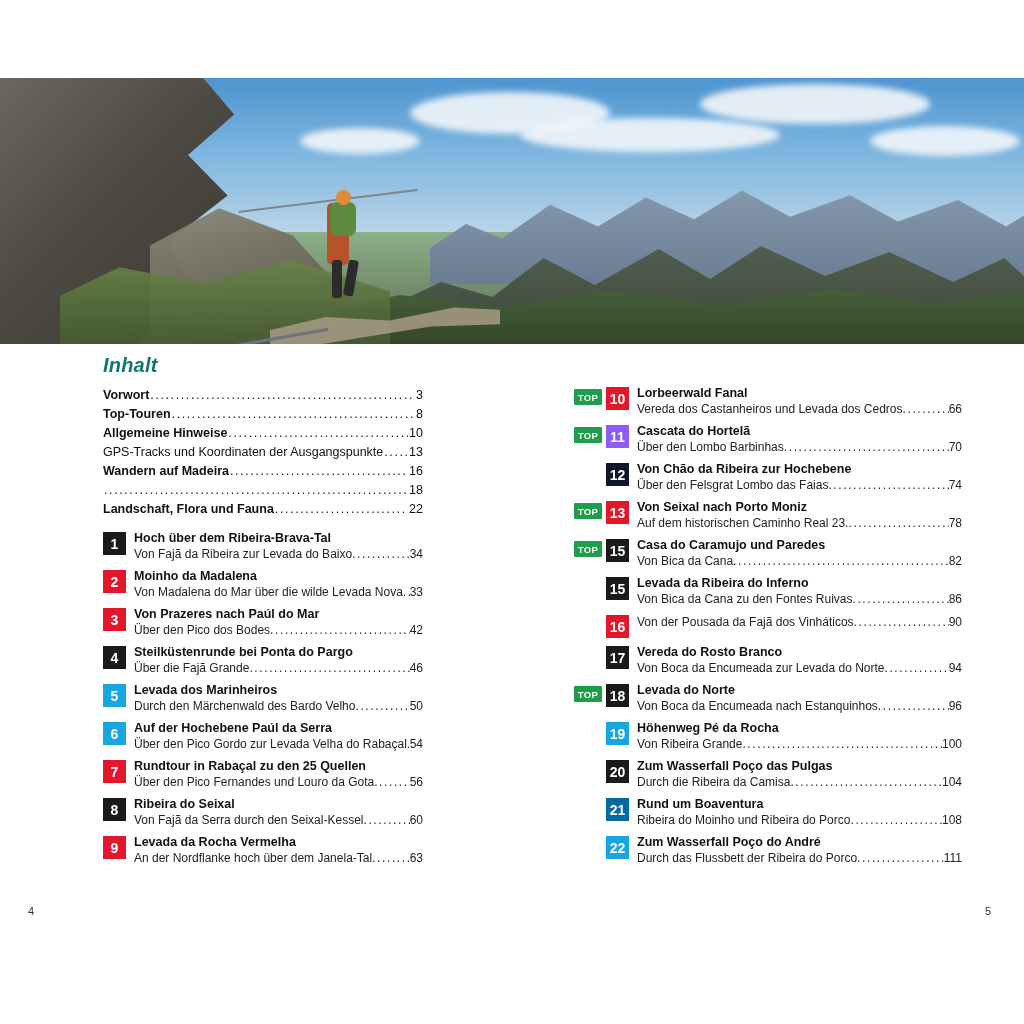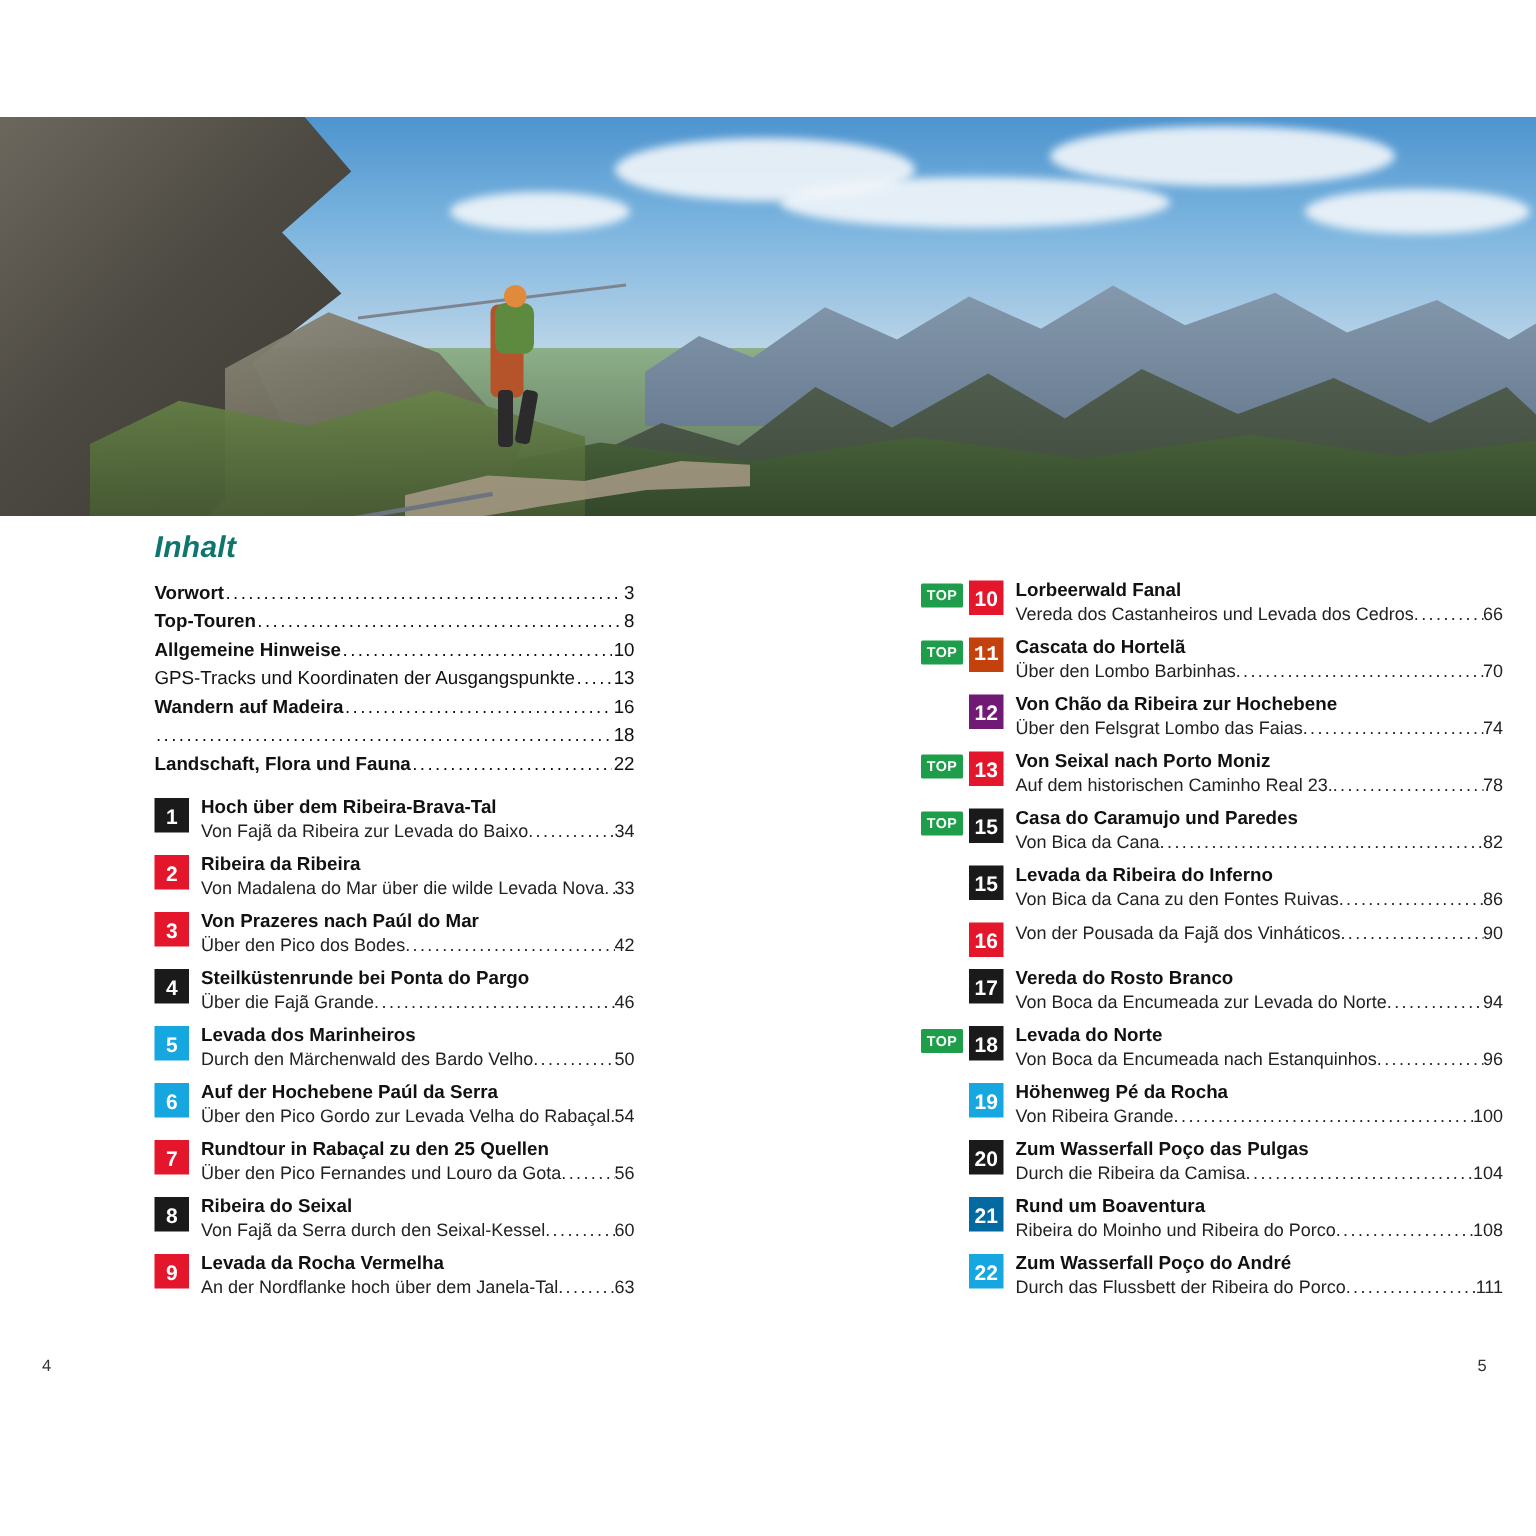--- a/index.html
+++ b/index.html
@@ -74,21 +74,21 @@
   .rope{position:absolute;left:238px;top:122px;width:180px;height:2px;background:#7d8590;transform:rotate(-7deg);}
   .rope2{position:absolute;left:120px;top:268px;width:210px;height:3px;background:#6d7480;transform:rotate(-10deg);}
 
   
   .inhalt-title{
     position:absolute;left:103px;top:354px;
     font-size:20px;font-weight:bold;color:#0f766e;letter-spacing:.2px;font-style:italic;
   }
   .col{position:absolute;top:386px;font-size:12.5px;color:#111;}
   .colL{left:103px;width:320px;}
-  .colR{left:574px;width:388px;margin-left:40px;}
+  .colR{left:574px;width:388px;}
 
   
   .fm{display:flex;align-items:baseline;line-height:19px;}
   .fm .t{white-space:nowrap;}
   .fm.bold .t{font-weight:bold;}
   .fm .dots{flex:1;overflow:hidden;white-space:nowrap;letter-spacing:1.6px;color:#111;margin:0 1px;}
   .fm .pg{white-space:nowrap;}
 
   
   .tour{display:flex;margin-bottom:7px;}
@@ -199,21 +199,21 @@
               <span class="dots">............................................................</span>
               <span class="pg">34</span>
             </div>
           </div>
         </div>
         <div class="tour">
           <div class="badge-wrap">
             <div class="num" style="background: rgb(227, 22, 43);">2</div>
           </div>
           <div class="tour-text">
-            <div class="tour-title">Ribeira da Ribeira</div>
+            <div class="tour-title">Moinho da Madalena</div>
             <div class="tour-sub">
               <span class="s">Von Madalena do Mar über die wilde Levada Nova</span>
               <span class="dots">............................................................</span>
               <span class="pg">33</span>
             </div>
           </div>
         </div>
         <div class="tour">
           <div class="badge-wrap">
             <div class="num" style="background: rgb(227, 22, 43);">3</div>
@@ -320,35 +320,35 @@
             <div class="tour-sub">
               <span class="s">Vereda dos Castanheiros und Levada dos Cedros</span>
               <span class="dots">............................................................</span>
               <span class="pg">66</span>
             </div>
           </div>
         </div>
         <div class="tour">
           <div class="badge-wrap">
             <div class="topflag">TOP</div>
-            <div class="num" style="background: #c2410c; font-family: Liberation Mono, monospace;">11</div>
+            <div class="num" style="background: #8b5cf6;">11</div>
           </div>
           <div class="tour-text">
             <div class="tour-title">Cascata do Hortelã</div>
             <div class="tour-sub">
               <span class="s">Über den Lombo Barbinhas</span>
               <span class="dots">............................................................</span>
               <span class="pg">70</span>
             </div>
           </div>
         </div>
         <div class="tour">
           <div class="badge-wrap">
             <div class="topflag hidden">TOP</div>
-            <div class="num" style="background: #701a75;">12</div>
+            <div class="num" style="background: #0f172a;">12</div>
           </div>
           <div class="tour-text">
             <div class="tour-title">Von Chão da Ribeira zur Hochebene</div>
             <div class="tour-sub">
               <span class="s">Über den Felsgrat Lombo das Faias</span>
               <span class="dots">............................................................</span>
               <span class="pg">74</span>
             </div>
           </div>
         </div>

